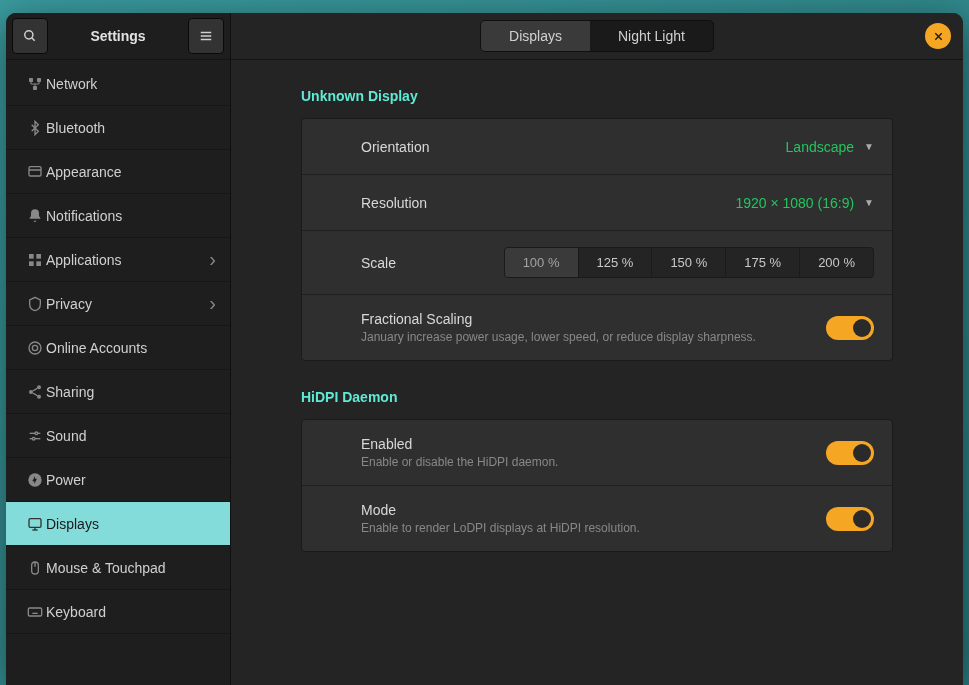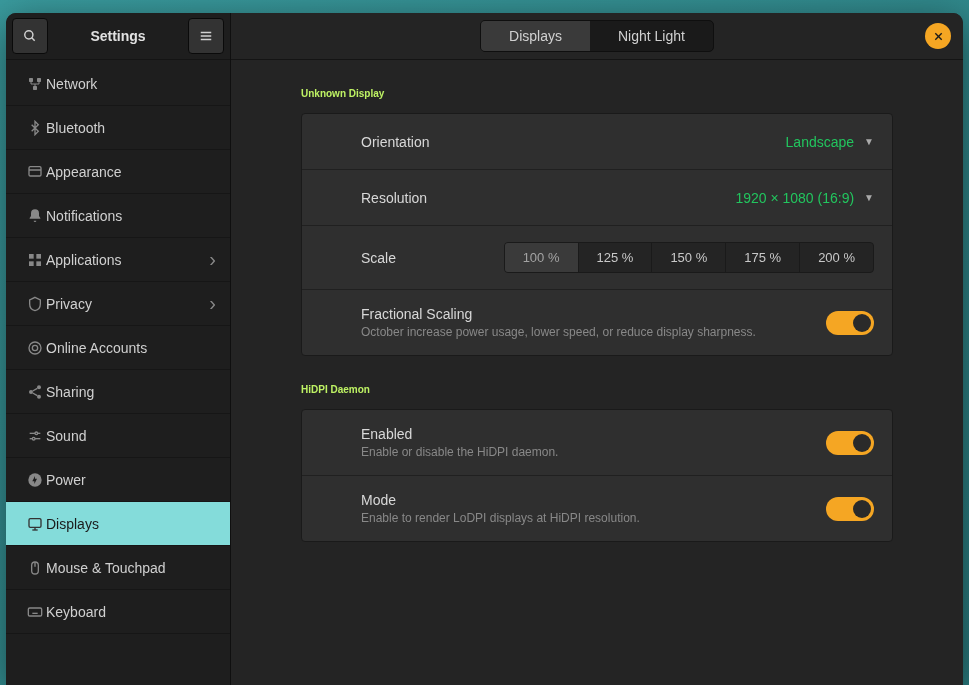--- a/index.html
+++ b/index.html
@@ -23,21 +23,21 @@
 
 
 .main { flex: 1; background: #242424; display: flex; flex-direction: column; }
 .main-header { height: 47px; display: flex; align-items: center; justify-content: center; border-bottom: 1px solid #141414; position: relative; padding: 0 12px; }
 .segmented { display: flex; background: #1a1a1a; border: 1px solid #0f0f0f; border-radius: 5px; overflow: hidden; }
 .seg-btn { padding: 7px 28px; color: #d0d0d0; font-size: 14px; cursor: pointer; background: transparent; border: none; }
 .seg-btn.active { background: #3a3a3a; }
 .close-btn { position: absolute; right: 12px; width: 26px; height: 26px; border-radius: 50%; background: #f5a623; display: flex; align-items: center; justify-content: center; color: #1a1a1a; font-size: 13px; cursor: pointer; font-weight: bold; }
 
 .content { flex: 1; overflow-y: auto; padding: 28px 70px; }
-.section-title { color: #bef264; font-size: 10px; font-weight: 600; margin-bottom: 14px; }
+.section-title { color: #5eead4; font-size: 14px; font-weight: 600; margin-bottom: 14px; }
 
 .panel { background: #2f2f2f; border: 1px solid #1a1a1a; border-radius: 4px; margin-bottom: 28px; }
 .row { display: flex; align-items: center; padding: 16px 18px; border-bottom: 1px solid #202020; min-height: 56px; }
 .row:last-child { border-bottom: none; }
 .row-label { color: #d8d8d8; font-size: 14px; }
 .row-sub { color: #888; font-size: 12px; margin-top: 3px; }
 .row-left { flex: 1; margin-left: 41px; }
 .row-value { color: #22c55e; font-size: 14px; margin-right: 10px; }
 .caret-down { color: #aaa; font-size: 10px; }
 
@@ -252,21 +252,21 @@
               <button class="scale-btn">125 %</button>
               <button class="scale-btn">150 %</button>
               <button class="scale-btn">175 %</button>
               <button class="scale-btn">200 %</button>
             </div>
         </div>
 
         <div class="row">
           <div class="row-left">
             <div class="row-label">Fractional Scaling</div>
-            <div class="row-sub">October increase power usage, lower speed, or reduce display sharpness.</div>
+            <div class="row-sub">January increase power usage, lower speed, or reduce display sharpness.</div>
           </div>
           <div class="toggle">
               <div class="toggle-knob"></div>
             </div>
         </div>
 
       </div>
 
       <div class="section-title">HiDPI Daemon</div>
       <div class="panel">

